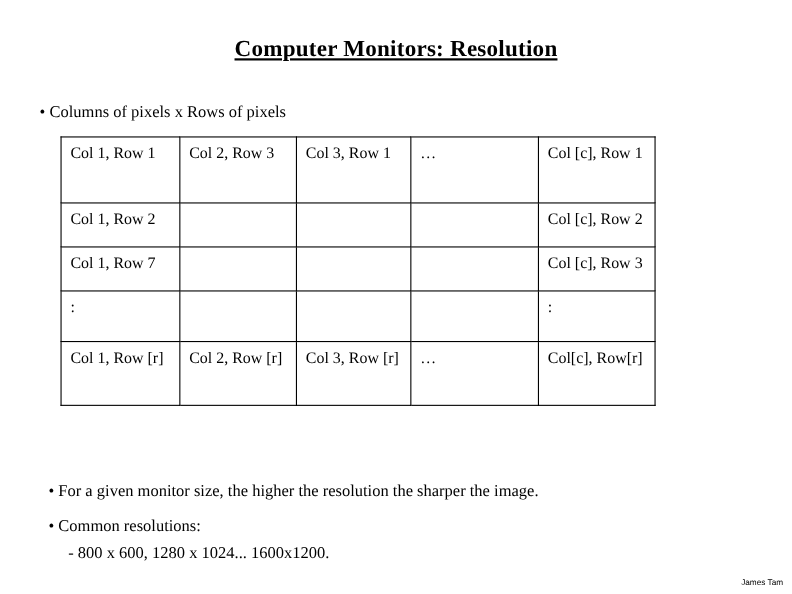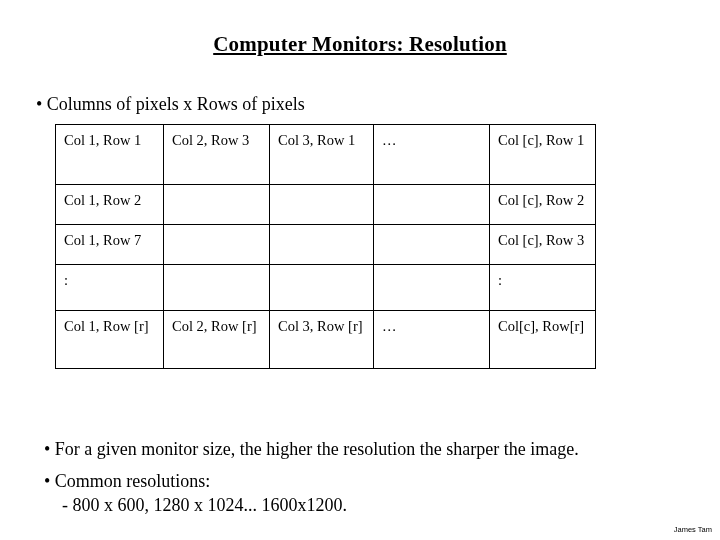--- a/index.html
+++ b/index.html
@@ -28,21 +28,21 @@
     width: 720px;
     text-align: center;
     font-family: "Liberation Serif", serif;
     font-size: 21px;
     font-weight: bold;
     text-decoration: underline;
     letter-spacing: 0.2px;
   }
   .bullet {
     position: absolute;
-    font-size: 18px;
+    font-size: 15px;
     line-height: 1.25;
   }
   .b1 { top: 93px; left: 36px; }
   .b2 { top: 438px; left: 44px; }
   .b3 { top: 470px; left: 44px; }
   .b4 { top: 494px; left: 62px; }
 
   table.pixgrid {
     position: absolute;
     top: 124px;

